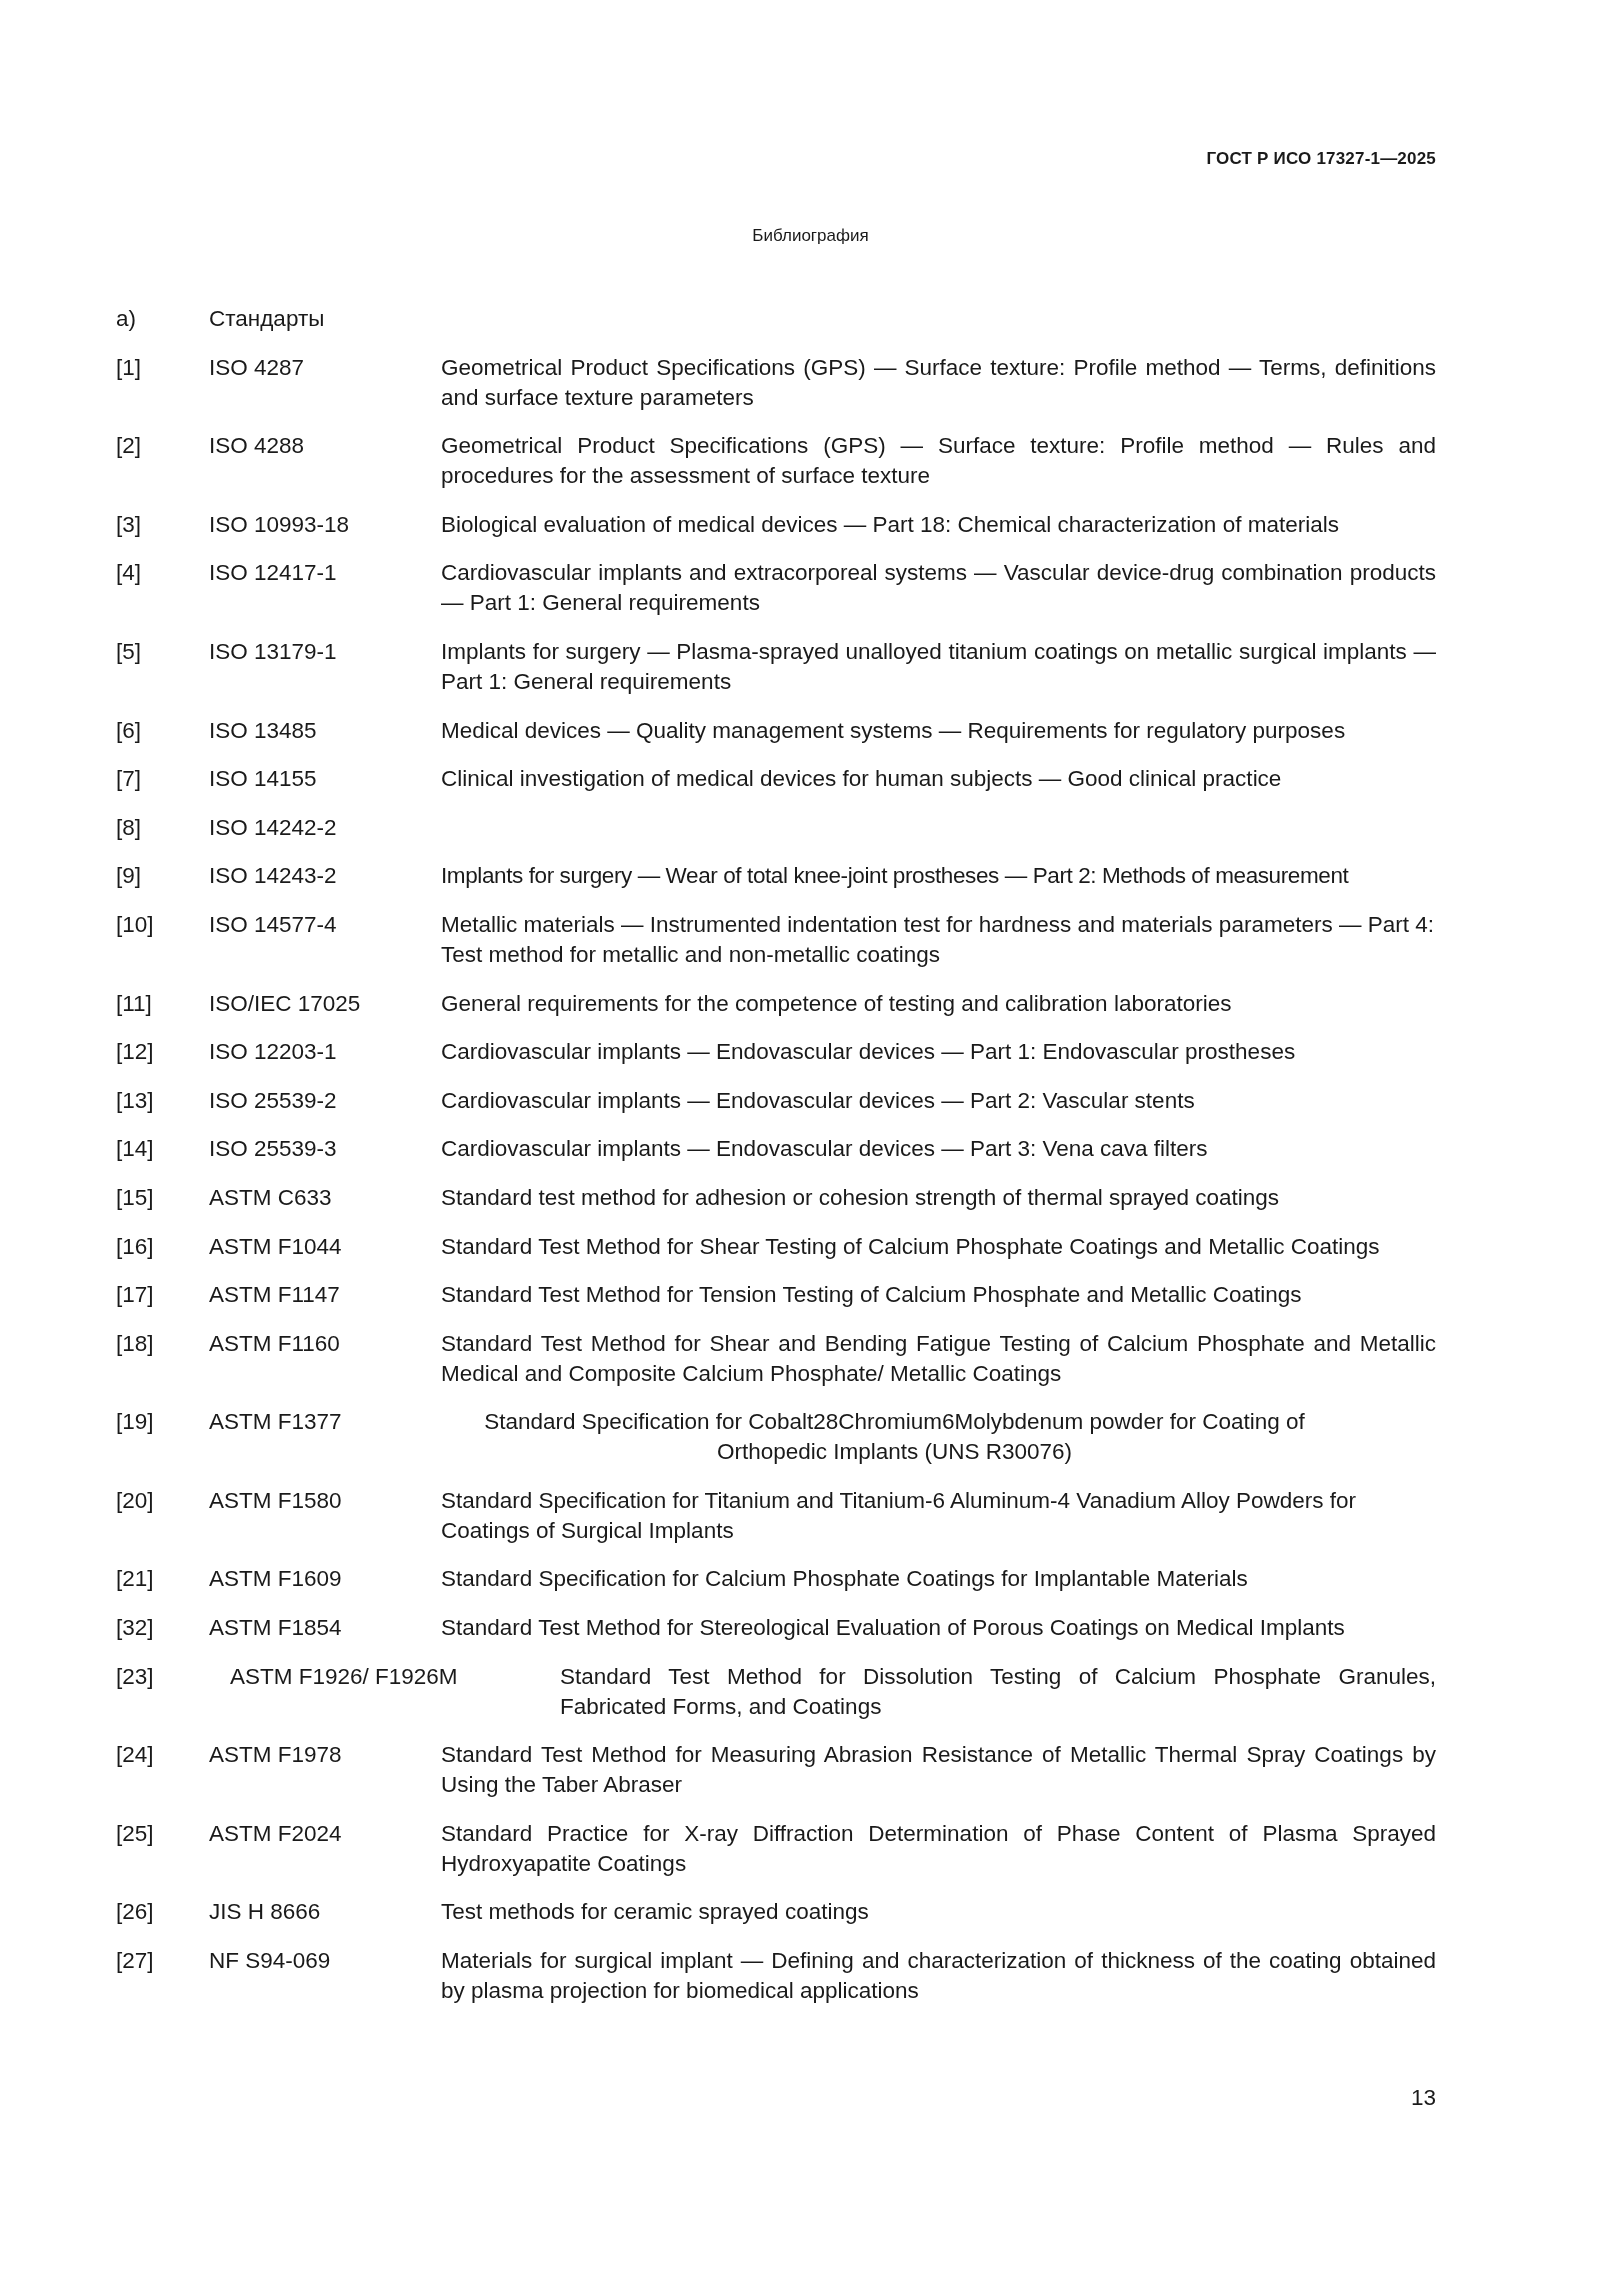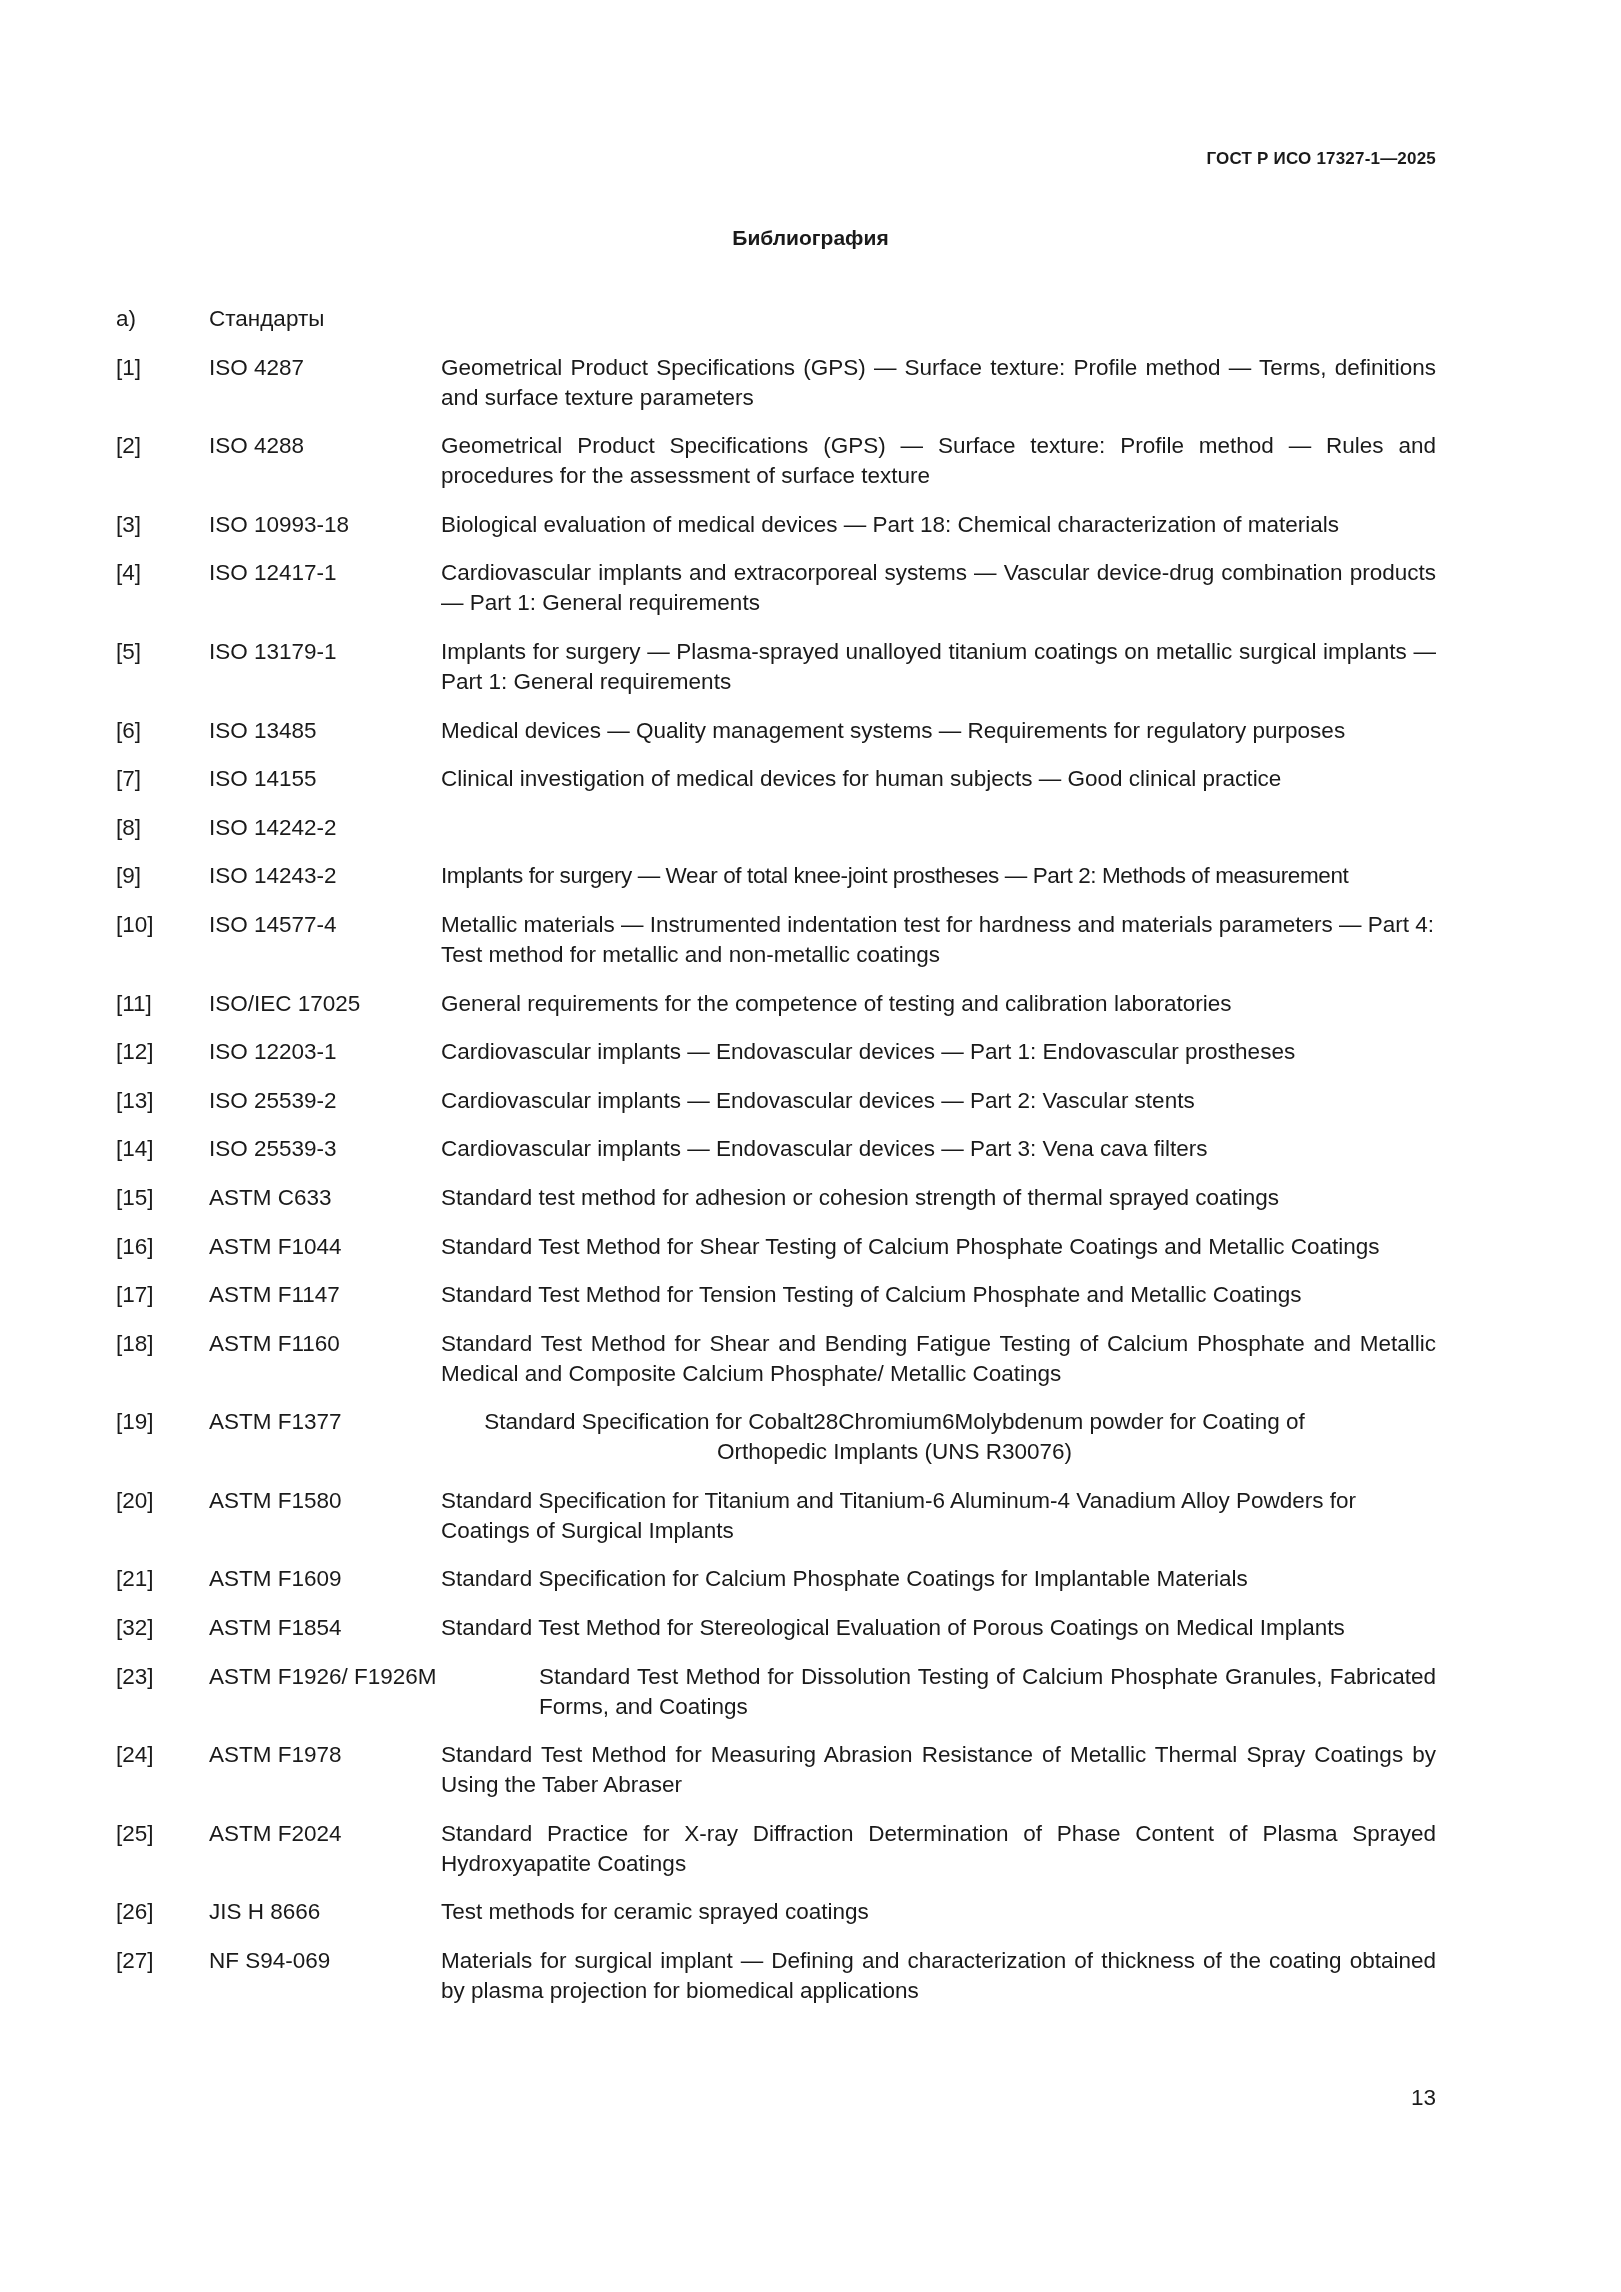--- a/index.html
+++ b/index.html
@@ -22,22 +22,22 @@
       font-size: 17px;
       font-weight: bold;
       letter-spacing: 0.2px;
     }
     .section-title {
       position: absolute;
       top: 226px;
       left: 0;
       width: 1621px;
       text-align: center;
-      font-size: 21px;
-      font-weight: bold;
+      font-size: 17px;
+      font-weight: normal;
     }
     .bib {
       position: absolute;
       top: 304px;
       left: 116px;
       width: 1320px;
       font-size: 22.5px;
       line-height: 30px;
     }
     .subsection {
@@ -191,21 +191,21 @@
     <span class="code">ASTM F1609</span>
     <span class="title nojustify">Standard Specification for Calcium Phosphate Coatings for Implantable Materials</span>
   </div>
   <div class="entry">
     <span class="num">[32]</span>
     <span class="code">ASTM F1854</span>
     <span class="title nojustify">Standard Test Method for Stereological Evaluation of Porous Coatings on Medical Implants</span>
   </div>
   <div class="entry">
     <span class="num">[23]</span>
-    <span class="code" style="padding-right:98px;">ASTM F1926/ F1926M</span>
+    <span class="code" style="padding-right:98px;margin-left:21px;">ASTM F1926/ F1926M</span>
     <span class="title">Standard Test Method for Dissolution Testing of Calcium Phosphate Granules, Fabricated Forms, and Coatings</span>
   </div>
   <div class="entry">
     <span class="num">[24]</span>
     <span class="code">ASTM F1978</span>
     <span class="title">Standard Test Method for Measuring Abrasion Resistance of Metallic Thermal Spray Coatings by Using the Taber Abraser</span>
   </div>
   <div class="entry">
     <span class="num">[25]</span>
     <span class="code">ASTM F2024</span>

